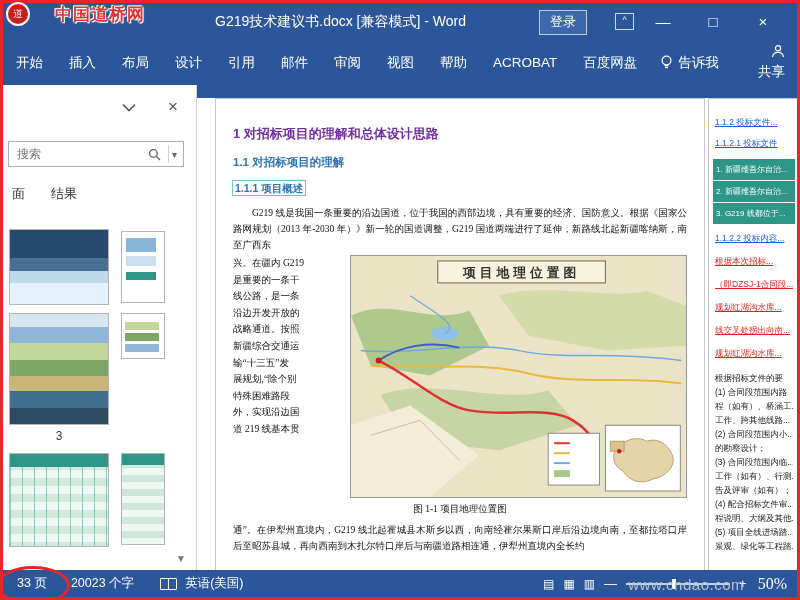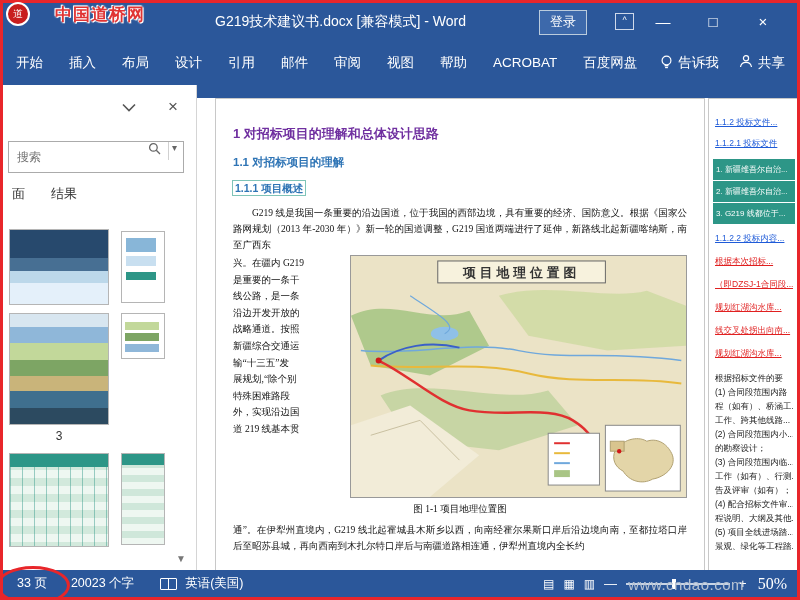--- a/index.html
+++ b/index.html
@@ -15,31 +15,31 @@
   .ribbon-opts{position:absolute;left:612px;top:10px;width:17px;height:15px;border:1px solid #cfd9ea;
     color:#fff;font-size:9px;line-height:13px;text-align:center;}
   .winbtn{position:absolute;top:0;width:44px;height:37px;line-height:37px;text-align:center;font-size:15px;color:#fff;}
   .winbtn.min{left:638px}.winbtn.max{left:688px}.winbtn.close{left:738px}
 
   
   .ribbon{position:absolute;left:3px;top:40px;right:3px;height:45px;background:#2b579a;color:#fff;
     display:flex;align-items:center;font-size:13.5px;}
   .rtab{padding:0 13px;line-height:45px;white-space:nowrap;}
   .tellme{display:flex;align-items:center;gap:5px;margin-left:10px;white-space:nowrap;}
-  .share{display:flex;align-items:flex-start;gap:5px;margin-left:auto;margin-right:12px;white-space:nowrap;}
+  .share{display:flex;align-items:flex-end;gap:5px;margin-left:auto;margin-right:12px;white-space:nowrap;flex-direction:column;}
 
   
   .main{position:absolute;left:3px;top:85px;right:3px;bottom:30px;background:#fff;}
 
   
   .navpane{position:absolute;left:0;top:0;width:193px;height:100%;background:#fff;border-right:1px solid #d5d5d5;}
   .nav-controls{position:absolute;top:12px;right:18px;display:flex;gap:32px;color:#555;align-items:center;}
   .nav-controls .x{font-size:17px;}
-  .searchbox{position:absolute;top:56px;left:5px;width:176px;height:32px;border:1px solid #ababab;
-    background:#fff;display:flex;box-sizing:border-box;}
+  .searchbox{position:absolute;top:56px;left:5px;width:176px;height:26px;border:1px solid #ababab;
+    background:#fff;display:flex;align-items:center;box-sizing:border-box;}
   .searchbox input{border:0;outline:0;flex:1;font-size:12px;padding:0 0 0 8px;color:#666;width:100px;
     font-family:"Liberation Sans",sans-serif;background:transparent;}
   .searchbox .mag{margin-right:4px;}
   .searchbox .sep{width:1px;height:18px;background:#d0d0d0;margin:0 3px;}
   .searchbox .dd{color:#666;font-size:10px;margin-right:6px;}
   .navtabs{position:absolute;top:100px;left:9px;display:flex;gap:26px;font-size:13px;color:#333;}
   .thumbs{position:absolute;top:132px;left:4px;right:4px;bottom:0;}
   .thumb{position:absolute;border:1px solid #b5b5b5;box-sizing:border-box;}
   .t-big1{left:2px;top:12px;width:100px;height:76px;
     background:linear-gradient(180deg,#27496d 0 38%,#476f93 38% 55%,#bcd8ea 55% 72%,#e4f0fa 72% 100%);}

